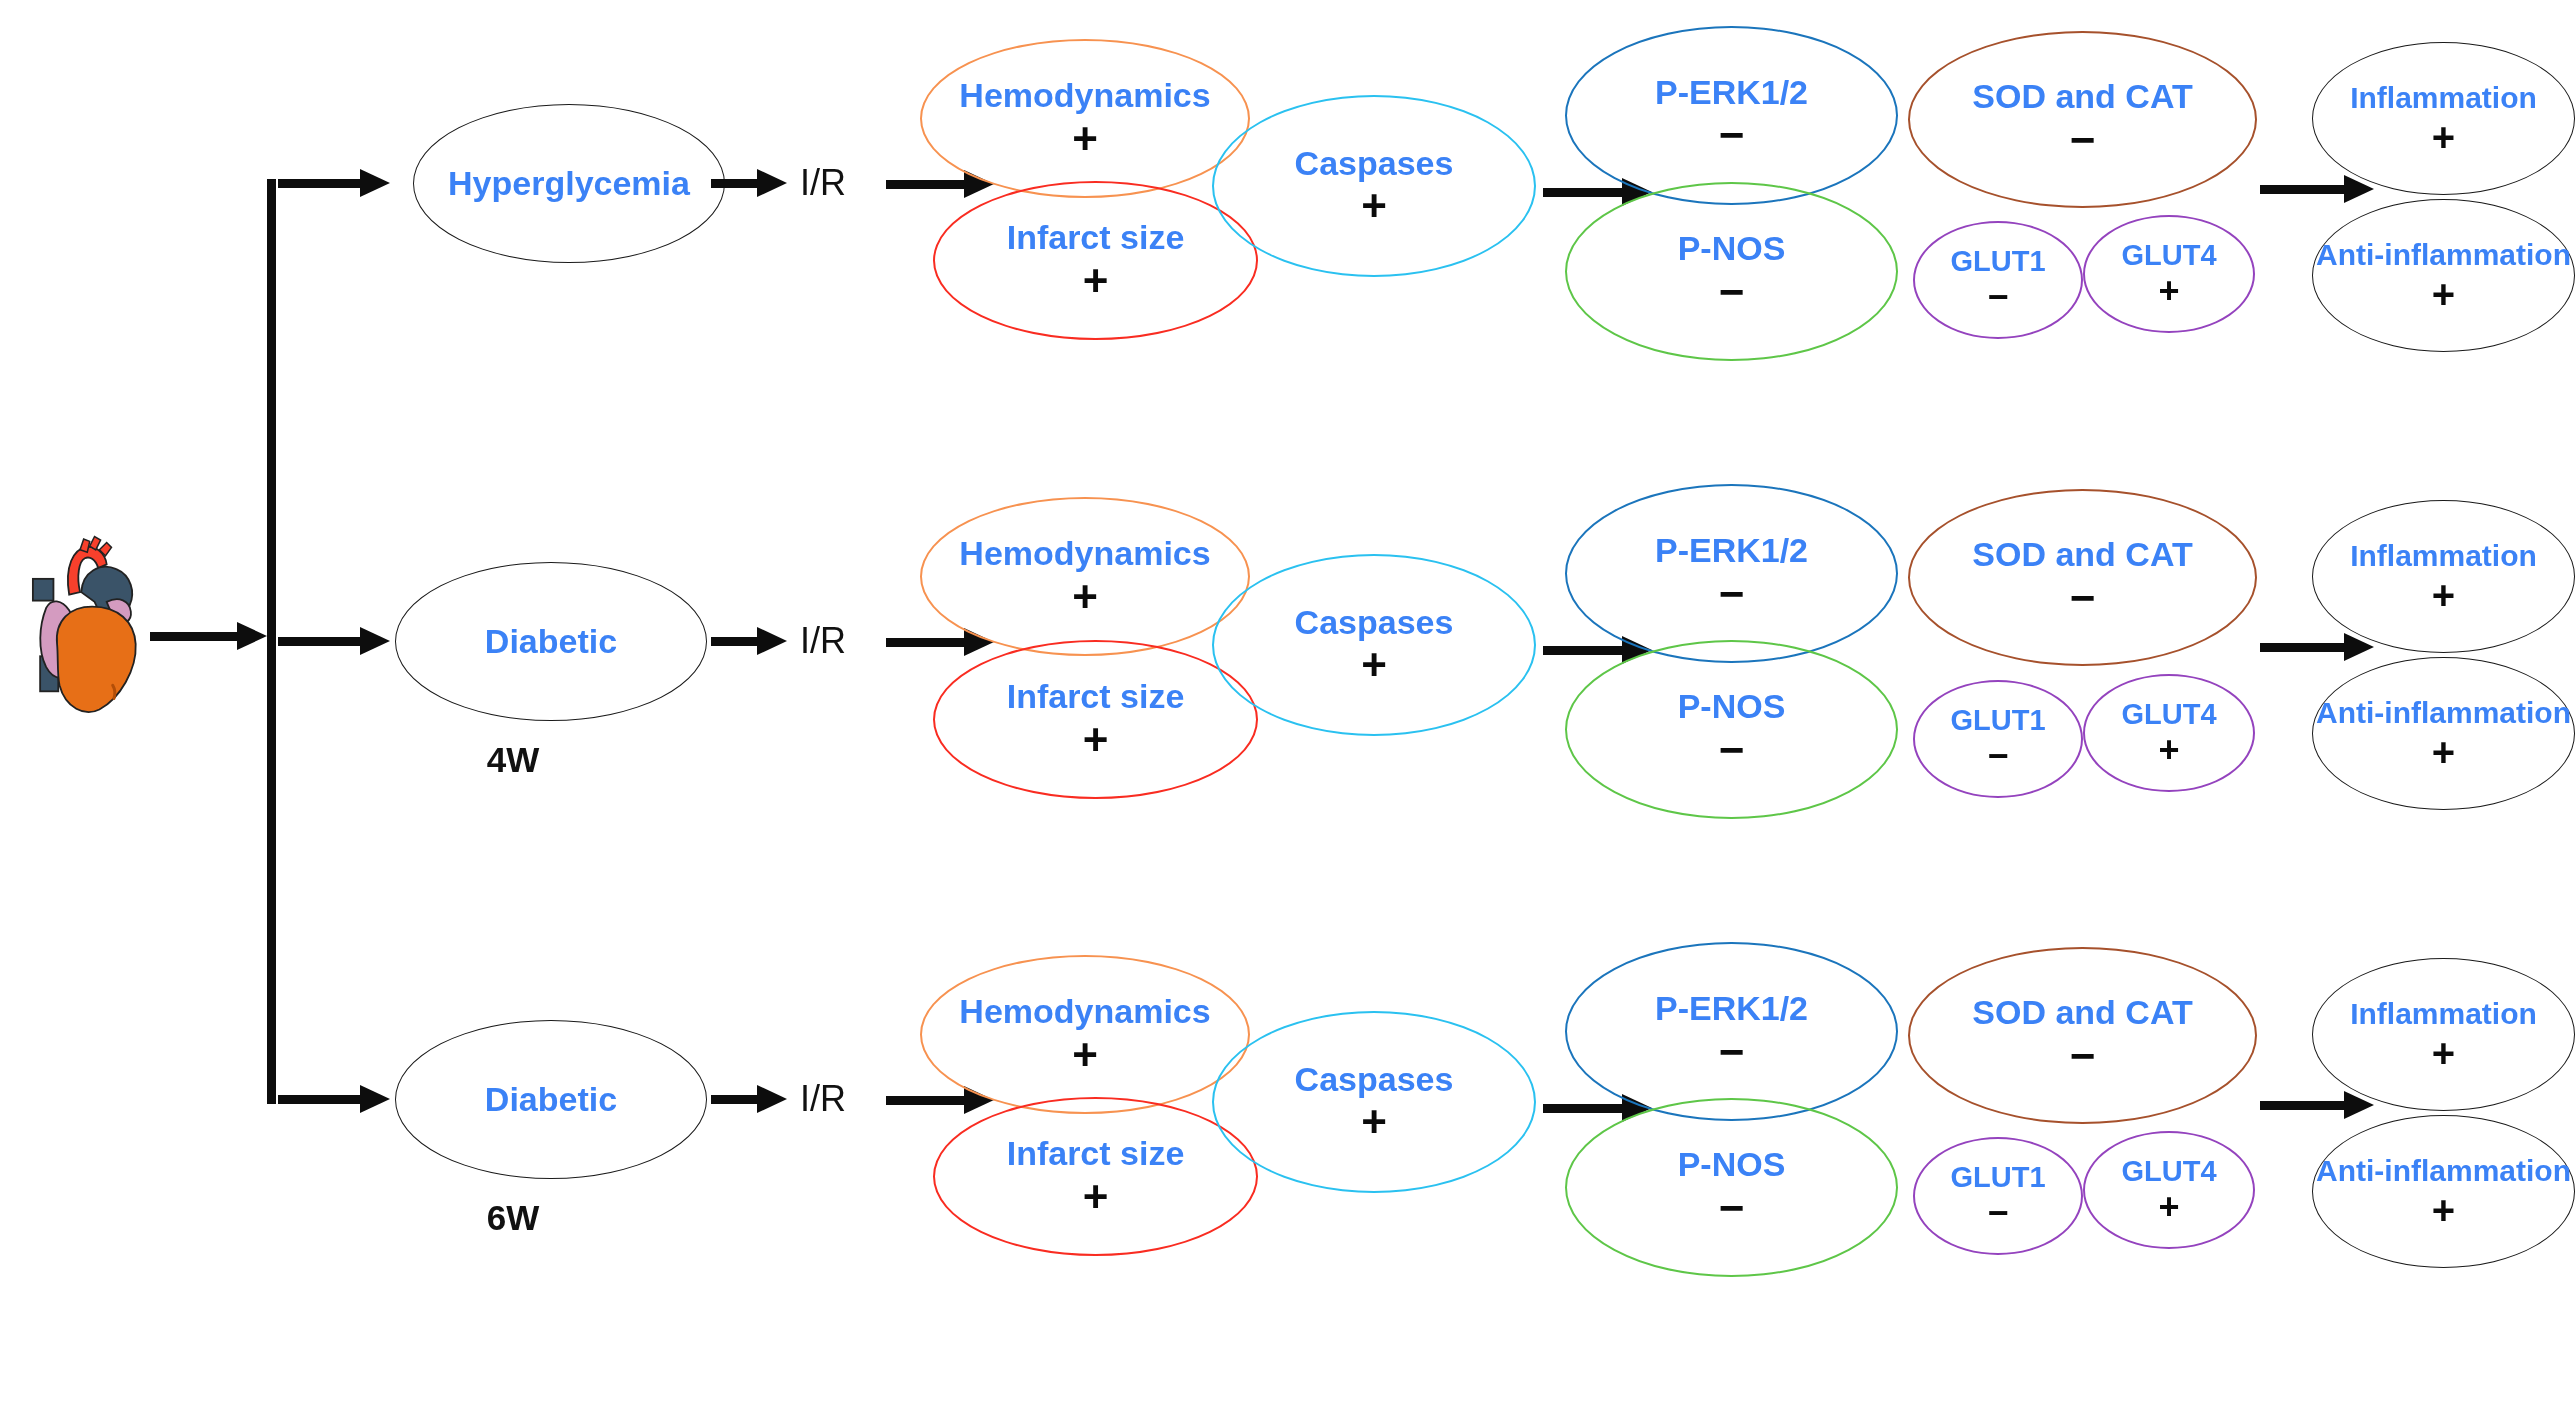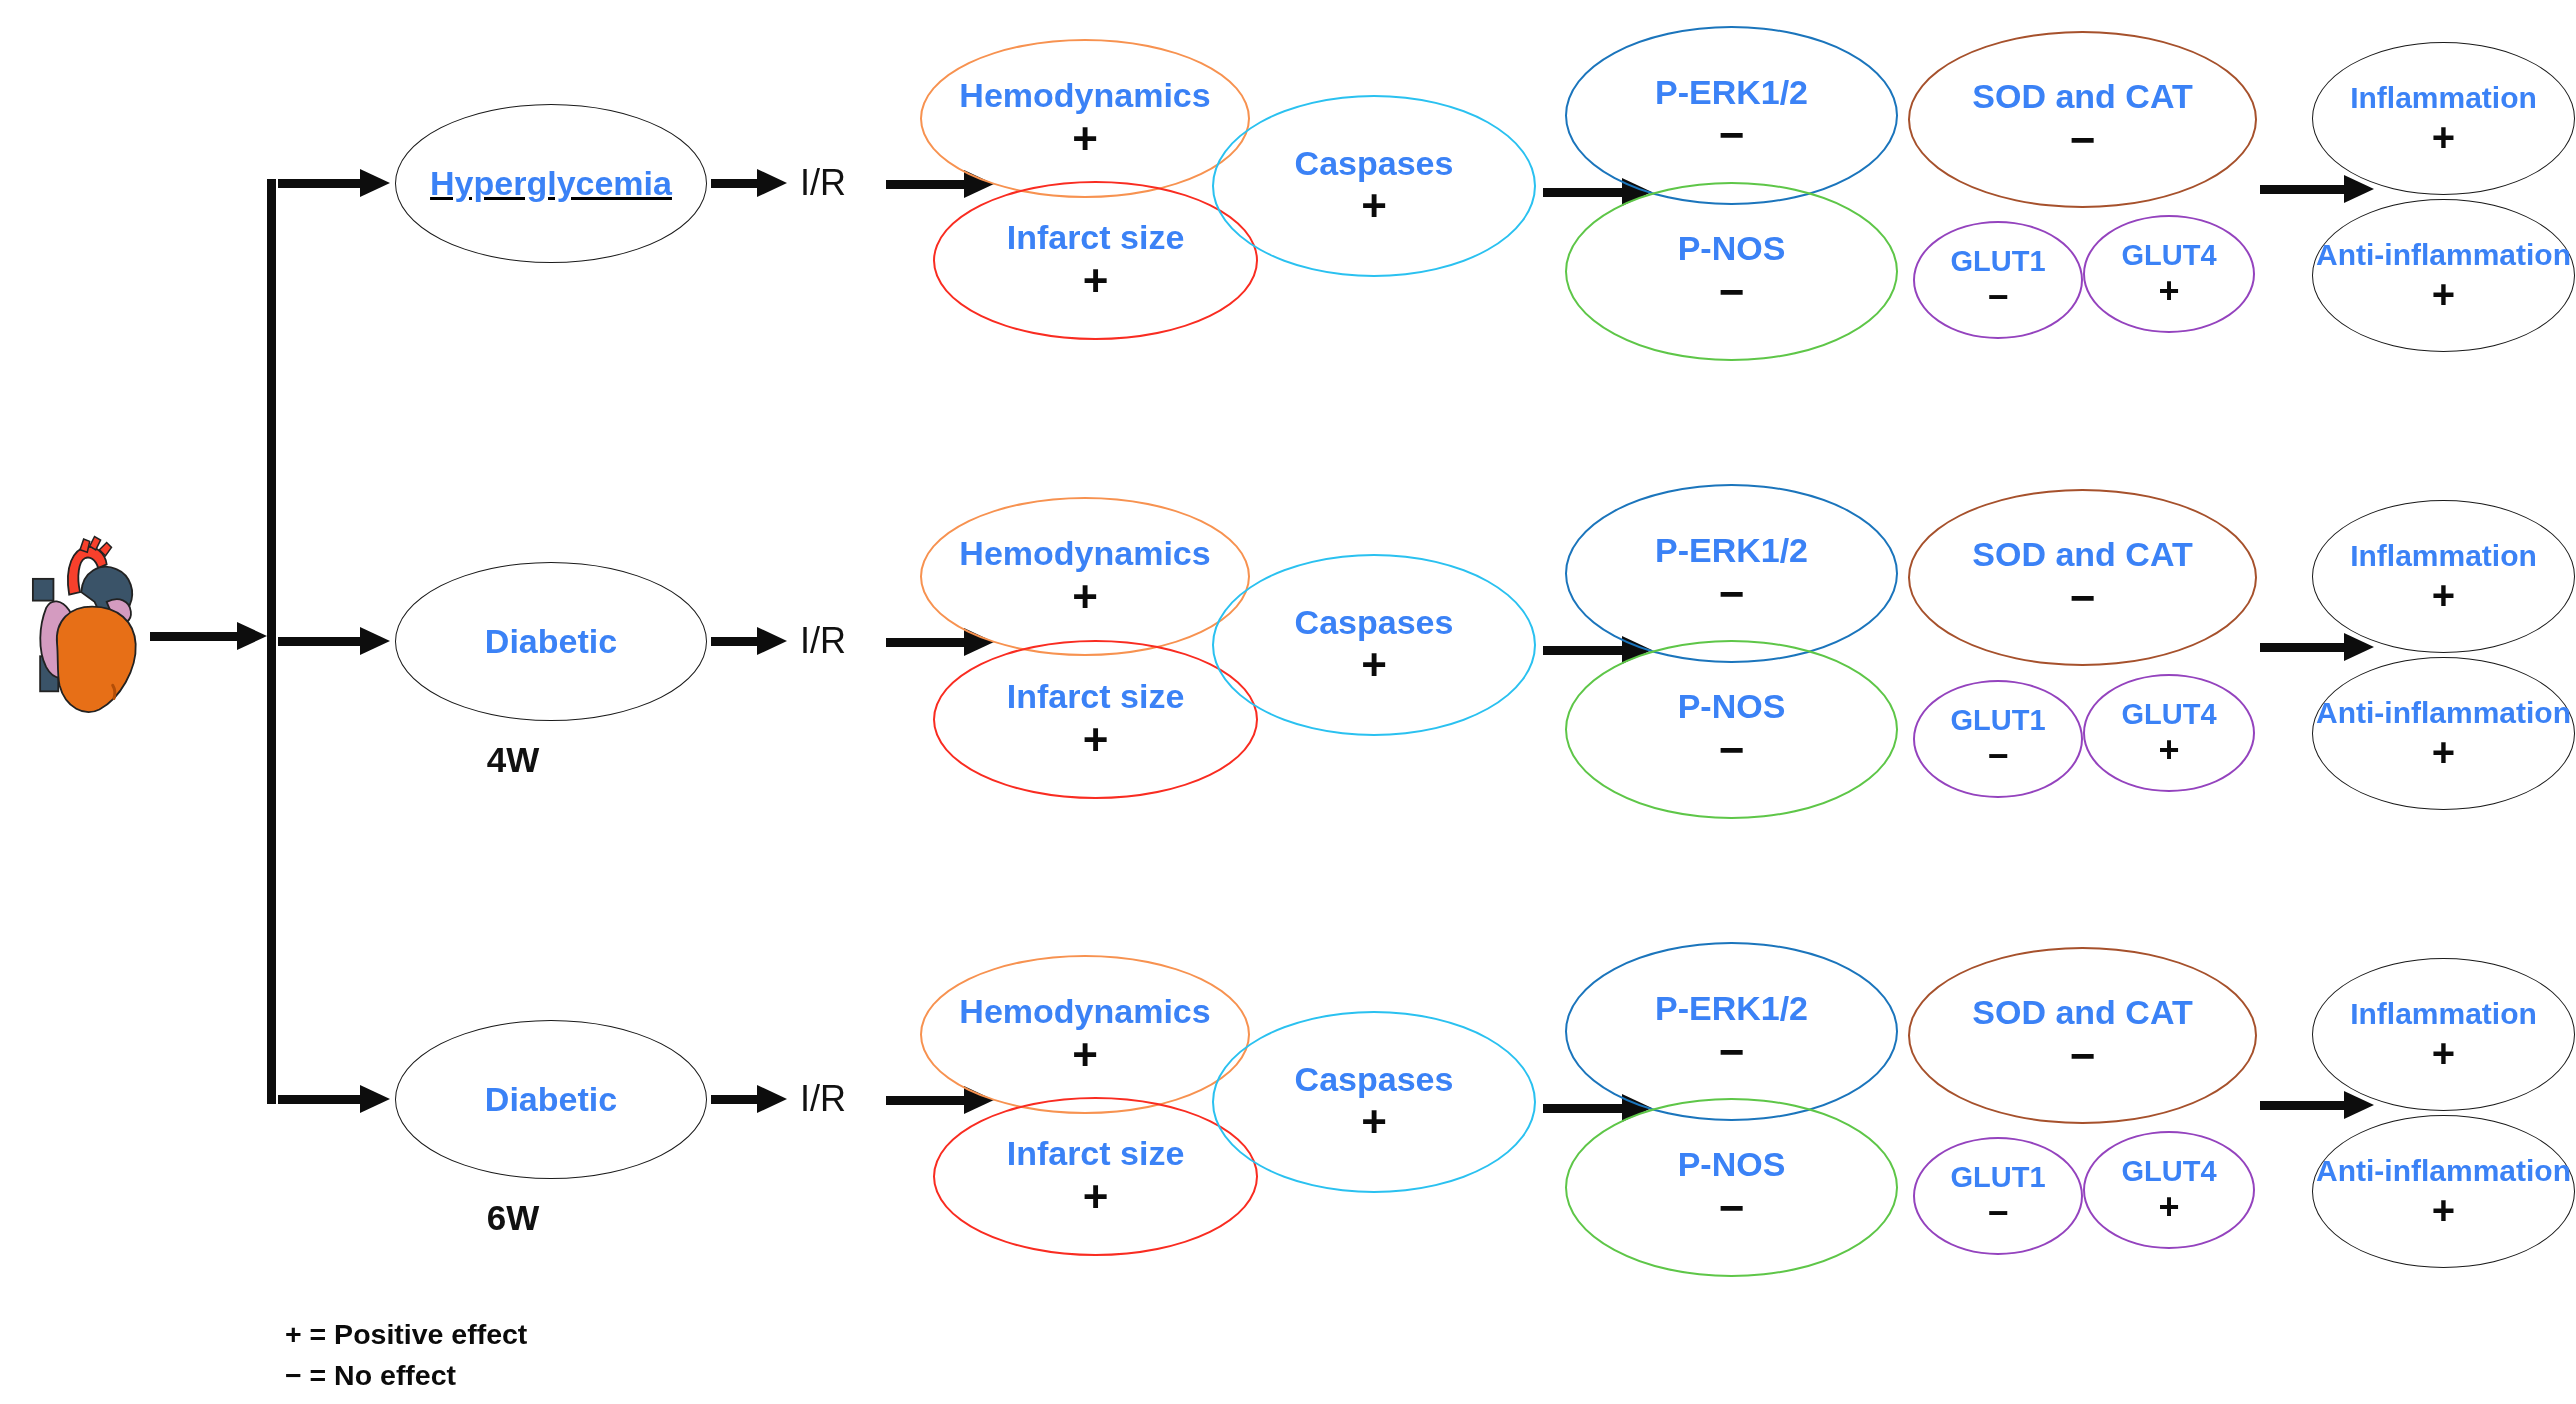--- a/index.html
+++ b/index.html
@@ -40,30 +40,26 @@
       <path d="M98 104 C100 70 130 54 156 66 C180 76 188 104 178 126 C170 144 150 152 132 146 L120 120 Z" fill="#3a5368" stroke="#222" stroke-width="3"></path>
 
       <path d="M40 130 C28 160 26 200 40 228 C54 254 80 250 88 222 C96 196 92 156 78 134 C66 116 48 114 40 130 Z" fill="#d49bc0" stroke="#222" stroke-width="3"></path>
       <path d="M140 120 C160 110 178 118 180 136 C182 152 168 160 154 154 Z" fill="#d49bc0" stroke="#222" stroke-width="3"></path>
 
       <path d="M58 190 C54 150 80 128 116 128 C158 128 186 152 188 190 C190 232 162 280 128 298 C104 310 72 296 62 258 C58 240 60 210 58 190 Z" fill="#e76f17" stroke="#222" stroke-width="3"></path>
       <path d="M150 258 q6 10 2 22" fill="none" stroke="#b24e08" stroke-width="5" stroke-linecap="round"></path>
     </svg>
   </div>
 
-  <div class="legend">
-    <div>+ = Positive effect</div>
-    <div>− = No effect</div>
-  </div>
 
 <div class="arrow" style="left: 150px; top: 632px; width: 87px; height: 8.5px;">
       <div class="head"></div>
     </div>
     <div class="vline" style="left: 267px; top: 179px; width: 8.5px; height: 925px;"></div>
-    <div class="ellipse" style="left: 395px; top: 104px; width: 312px; height: 159px; border-width: 1.8px; border-color: rgb(26, 26, 26); text-decoration: underline;">
+    <div class="ellipse" style="left: 413px; top: 104px; width: 312px; height: 159px; border-width: 1.8px; border-color: rgb(26, 26, 26);">
       <div class="lbl" style="font-size: 34px;">Hyperglycemia</div>
     </div>
     <div class="freetext" style="left: 823px; top: 183px; font-size: 36px;">I/R</div>
     <div class="arrow" style="left: 278px; top: 179px; width: 82px; height: 8.5px;">
       <div class="head"></div>
     </div>
     <div class="arrow" style="left: 711px; top: 179px; width: 46px; height: 8.5px;">
       <div class="head"></div>
     </div>
     <div class="arrow" style="left: 886px; top: 180px; width: 78px; height: 8.5px;">

